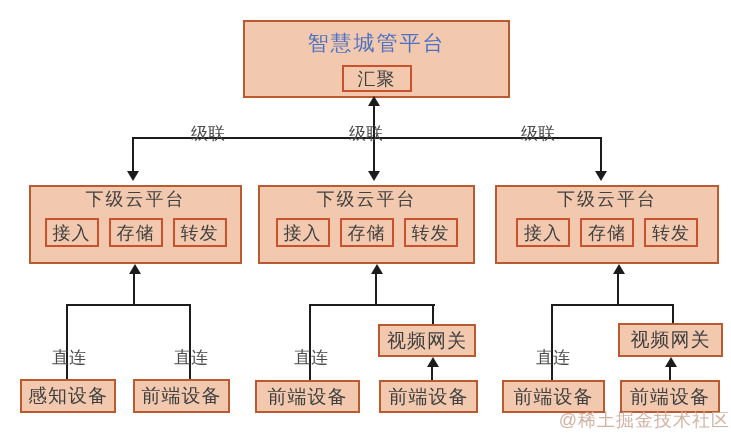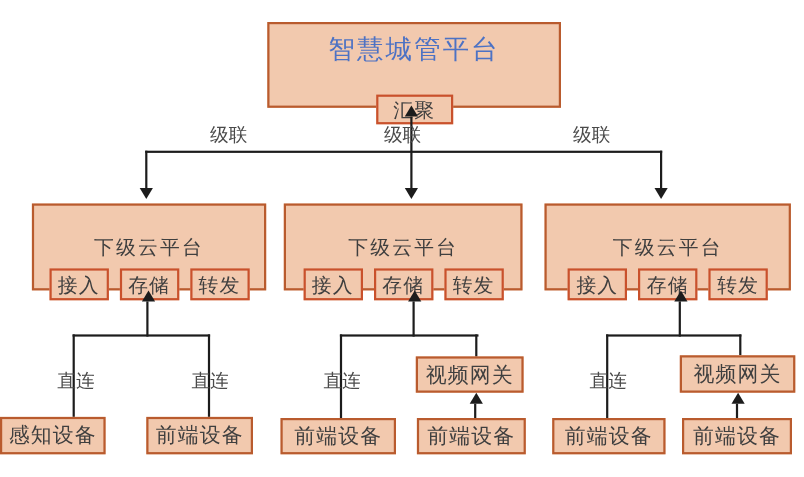--- a/index.html
+++ b/index.html
@@ -8,51 +8,51 @@
     font-family:"Liberation Sans", sans-serif; overflow:hidden;
   }
   
   .pbox {
     position:absolute; box-sizing:border-box;
     background:var(--box_fill); border:2px solid var(--box_border);
     display:flex; flex-direction:column; align-items:center;
   }
   .ptitle { text-align:center; color:var(--text_dark); letter-spacing:2px; }
   .ptitle.blue { color:var(--title_blue); }
-  .top-title { font-size:24px; margin-top:7px; }
-  .sub-title { font-size:18px; margin-top:26px; }
+  .top-title { font-size:21px; margin-top:7px; }
+  .sub-title { font-size:18px; margin-top:0; }
   .mods { display:flex; justify-content:center; }
   .top-mods { margin-top:8px; gap:11px; }
   .sub-mods { margin-top:7px; gap:10px; }
   .chip {
     box-sizing:border-box; background:var(--box_fill);
     border:2px solid var(--chip_border);
     display:flex; align-items:center; justify-content:center;
     color:var(--text_dark); letter-spacing:1px;
   }
-  .top-chip { width:70px; height:27px; font-size:18px;margin-top:17px; }
+  .top-chip { width:70px; height:27px; font-size:18px; }
   .sub-chip { width:54px; height:29px; font-size:18px; }
   
   .devbox {
     position:absolute; box-sizing:border-box;
     background:var(--box_fill); border:2px solid var(--box_border);
     display:flex; align-items:center; justify-content:center;
     color:var(--text_dark); font-size:19px; letter-spacing:1px;
   }
   
   .line-h { position:absolute; height:2px; background:var(--line); }
   .line-v { position:absolute; width:2px;  background:var(--line); }
   .arr { position:absolute; width:0; height:0;
          border-left:6px solid transparent; border-right:6px solid transparent; }
   .arr.down { border-top:10px solid var(--line); }
   .arr.up   { border-bottom:10px solid var(--line); }
   
   .lbl {
     position:absolute; transform:translateX(-50%);
-    font-size:17px; color:var(--label_text); white-space:nowrap;
+    font-size:17px; color:var(--label_text); white-space:nowrap;margin-top:11px;
   }
   .watermark {
     position:absolute; right:1px; bottom:2px;
     font-size:18px; color:var(--watermark); letter-spacing:1px;
   }
 </style>
 </head>
 <body>
 
 <div class="canvas">
@@ -123,25 +123,26 @@
 
   <div class="arr up" style="left:613px; top:264px;"></div>
   <div class="line-v" style="left:617px; top:274px; height:32px;"></div>
   <div class="line-h" style="left:551px; top:304px; width:123px;"></div>
   <div class="line-v" style="left:551px; top:304px; height:76px;"></div>
   <div class="line-v" style="left:672px; top:304px; height:19px;"></div>
   <div class="lbl" style="left:553px; top:335px;">直连</div>
   <div class="line-v" style="left:669px; top:367px; height:14px;"></div>
   <div class="arr up" style="left:665px; top:357px;"></div>
 
-  <div class="devbox" style="left:0; top:379px; width:96px; height:34px;">感知设备</div>
+  <div class="devbox" style="left:20px; top:379px; width:96px; height:34px;">感知设备</div>
   <div class="devbox" style="left:133px; top:379px; width:97px; height:34px;">前端设备</div>
 
   <div class="devbox" style="left:255px; top:380px; width:105px; height:33px;">前端设备</div>
   <div class="devbox" style="left:378px; top:324px; width:98px; height:33px;">视频网关</div>
   <div class="devbox" style="left:379px; top:380px; width:99px; height:33px;">前端设备</div>
 
   <div class="devbox" style="left:502px; top:380px; width:103px; height:33px;">前端设备</div>
   <div class="devbox" style="left:618px; top:323px; width:105px; height:34px;">视频网关</div>
   <div class="devbox" style="left:620px; top:380px; width:100px; height:33px;">前端设备</div>
 
+  <div class="watermark">@稀土掘金技术社区</div>
 
 </div>
 
 </body></html>

